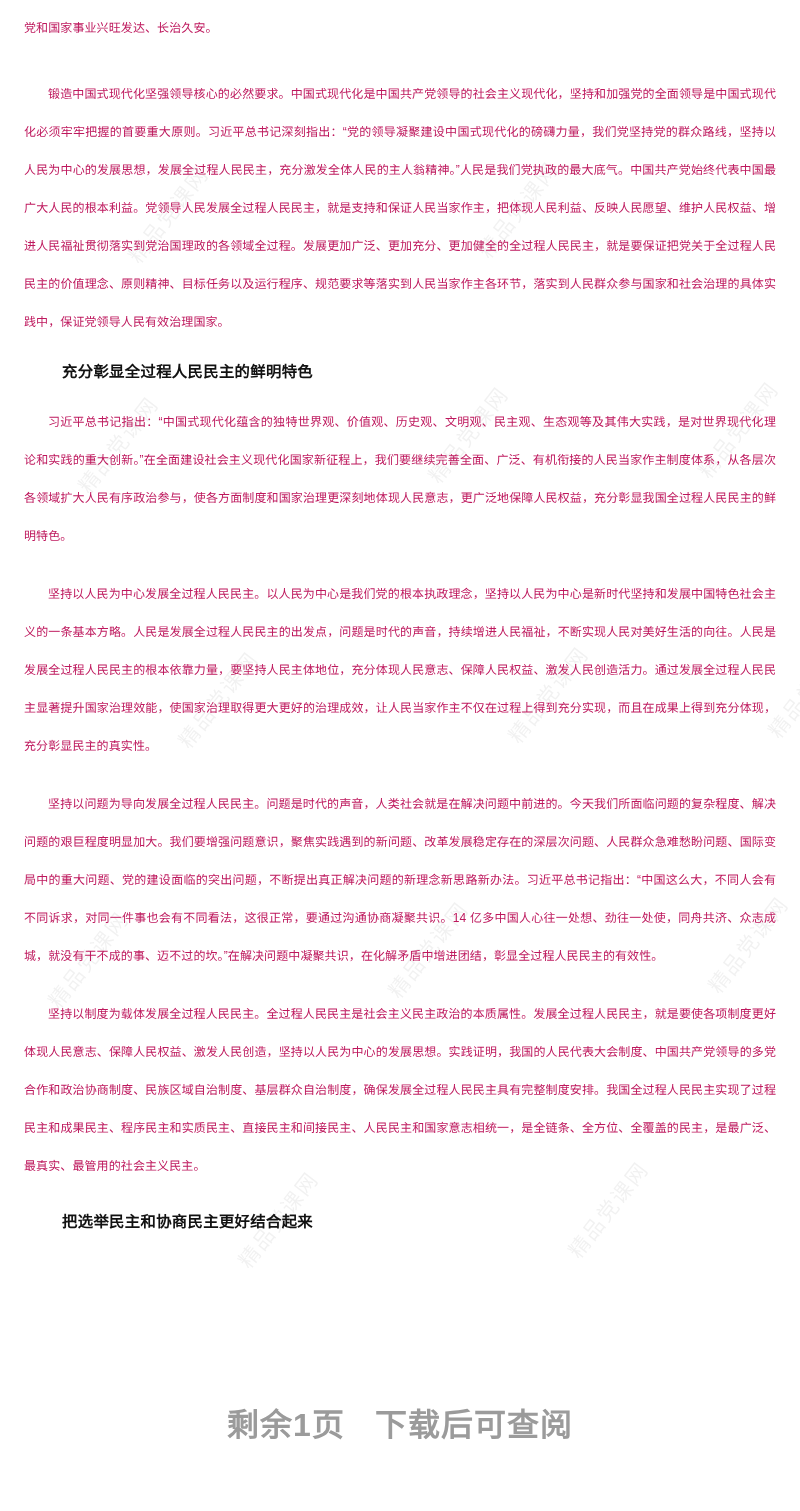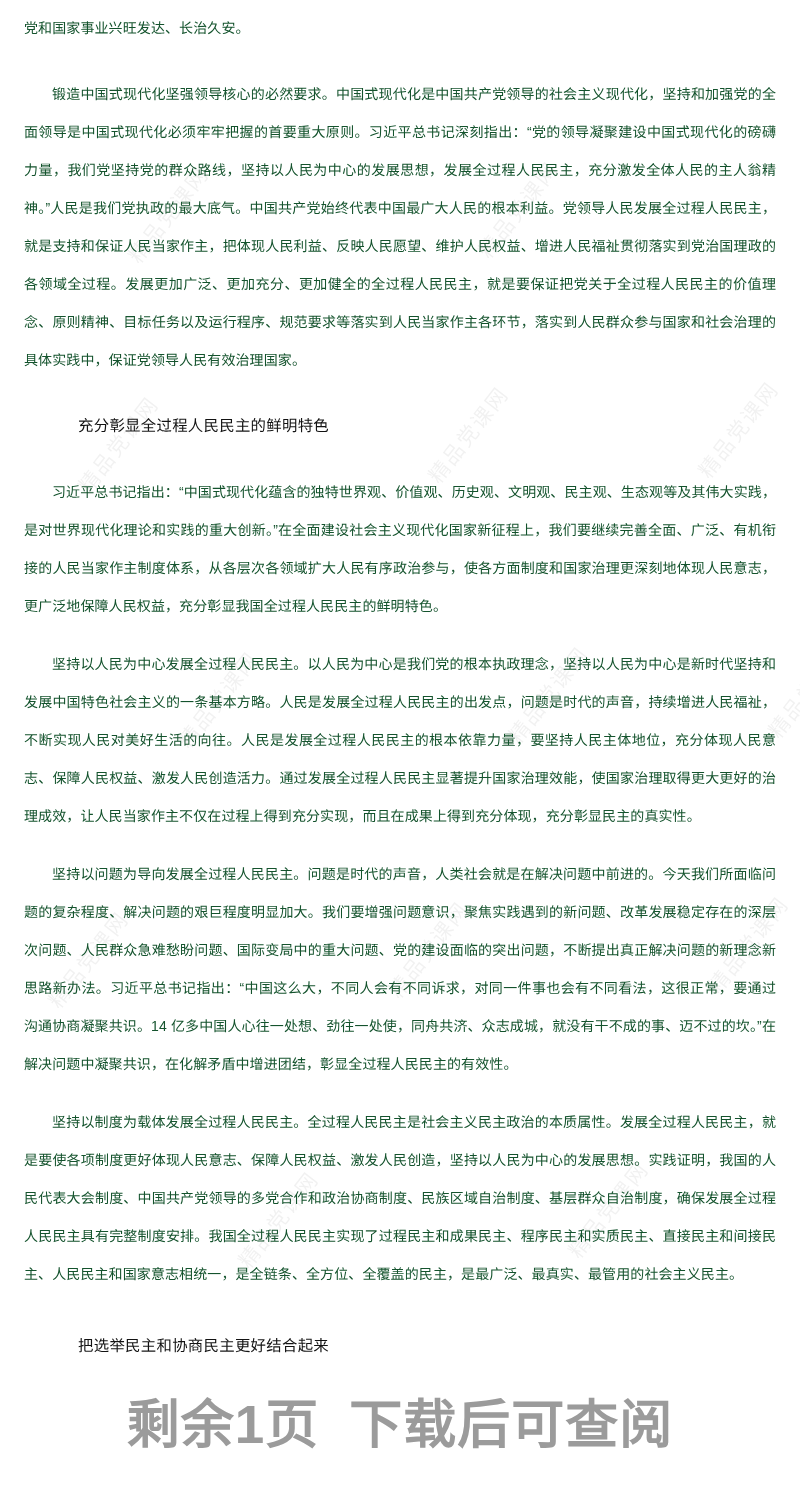--- a/index.html
+++ b/index.html
@@ -48,57 +48,57 @@
   #content {
     position: relative;
     z-index: 2;
     box-sizing: border-box;
     padding: 0 24px;
     width: 800px;
   }
 
   .doc-para {
     margin: 0;
-    font-size: 14px;
+    font-size: 12px;
     line-height: 38px;
-    color: #14532d;
+    color: #be185d;
     text-align: justify;
     text-justify: inter-ideograph;
     letter-spacing: 0.1px;
     font-weight: 400;
   }
   .doc-para.indent {
     text-indent: 2em;
   }
 
   .spacer-top { height: 9px; }
   .gap-large { height: 28px; }
   .gap-med   { height: 20px; }
   .gap-small { height: 14px; }
 
   .doc-heading {
-    margin: 16px;
+    margin: 0;
     padding-left: 38px;
     font-size: 15.4px;
     line-height: 34px;
-    font-weight: 400;
+    font-weight: 700;
     color: #121212;
     letter-spacing: 0.3px;
   }
 
   
   #paywall-notice {
     position: absolute;
     left: 0;
     right: 0;
     top: 1398px;
     z-index: 3;
     text-align: center;
     color: #9b9b9b;
-    font-size: 53px;
+    font-size: 32px;
     font-weight: 700;
     letter-spacing: 1px;
     line-height: 54px;
     white-space: nowrap;
   }
   #paywall-notice .pw-gap {
     display: inline-block;
     width: 30px;
   }
 </style>

